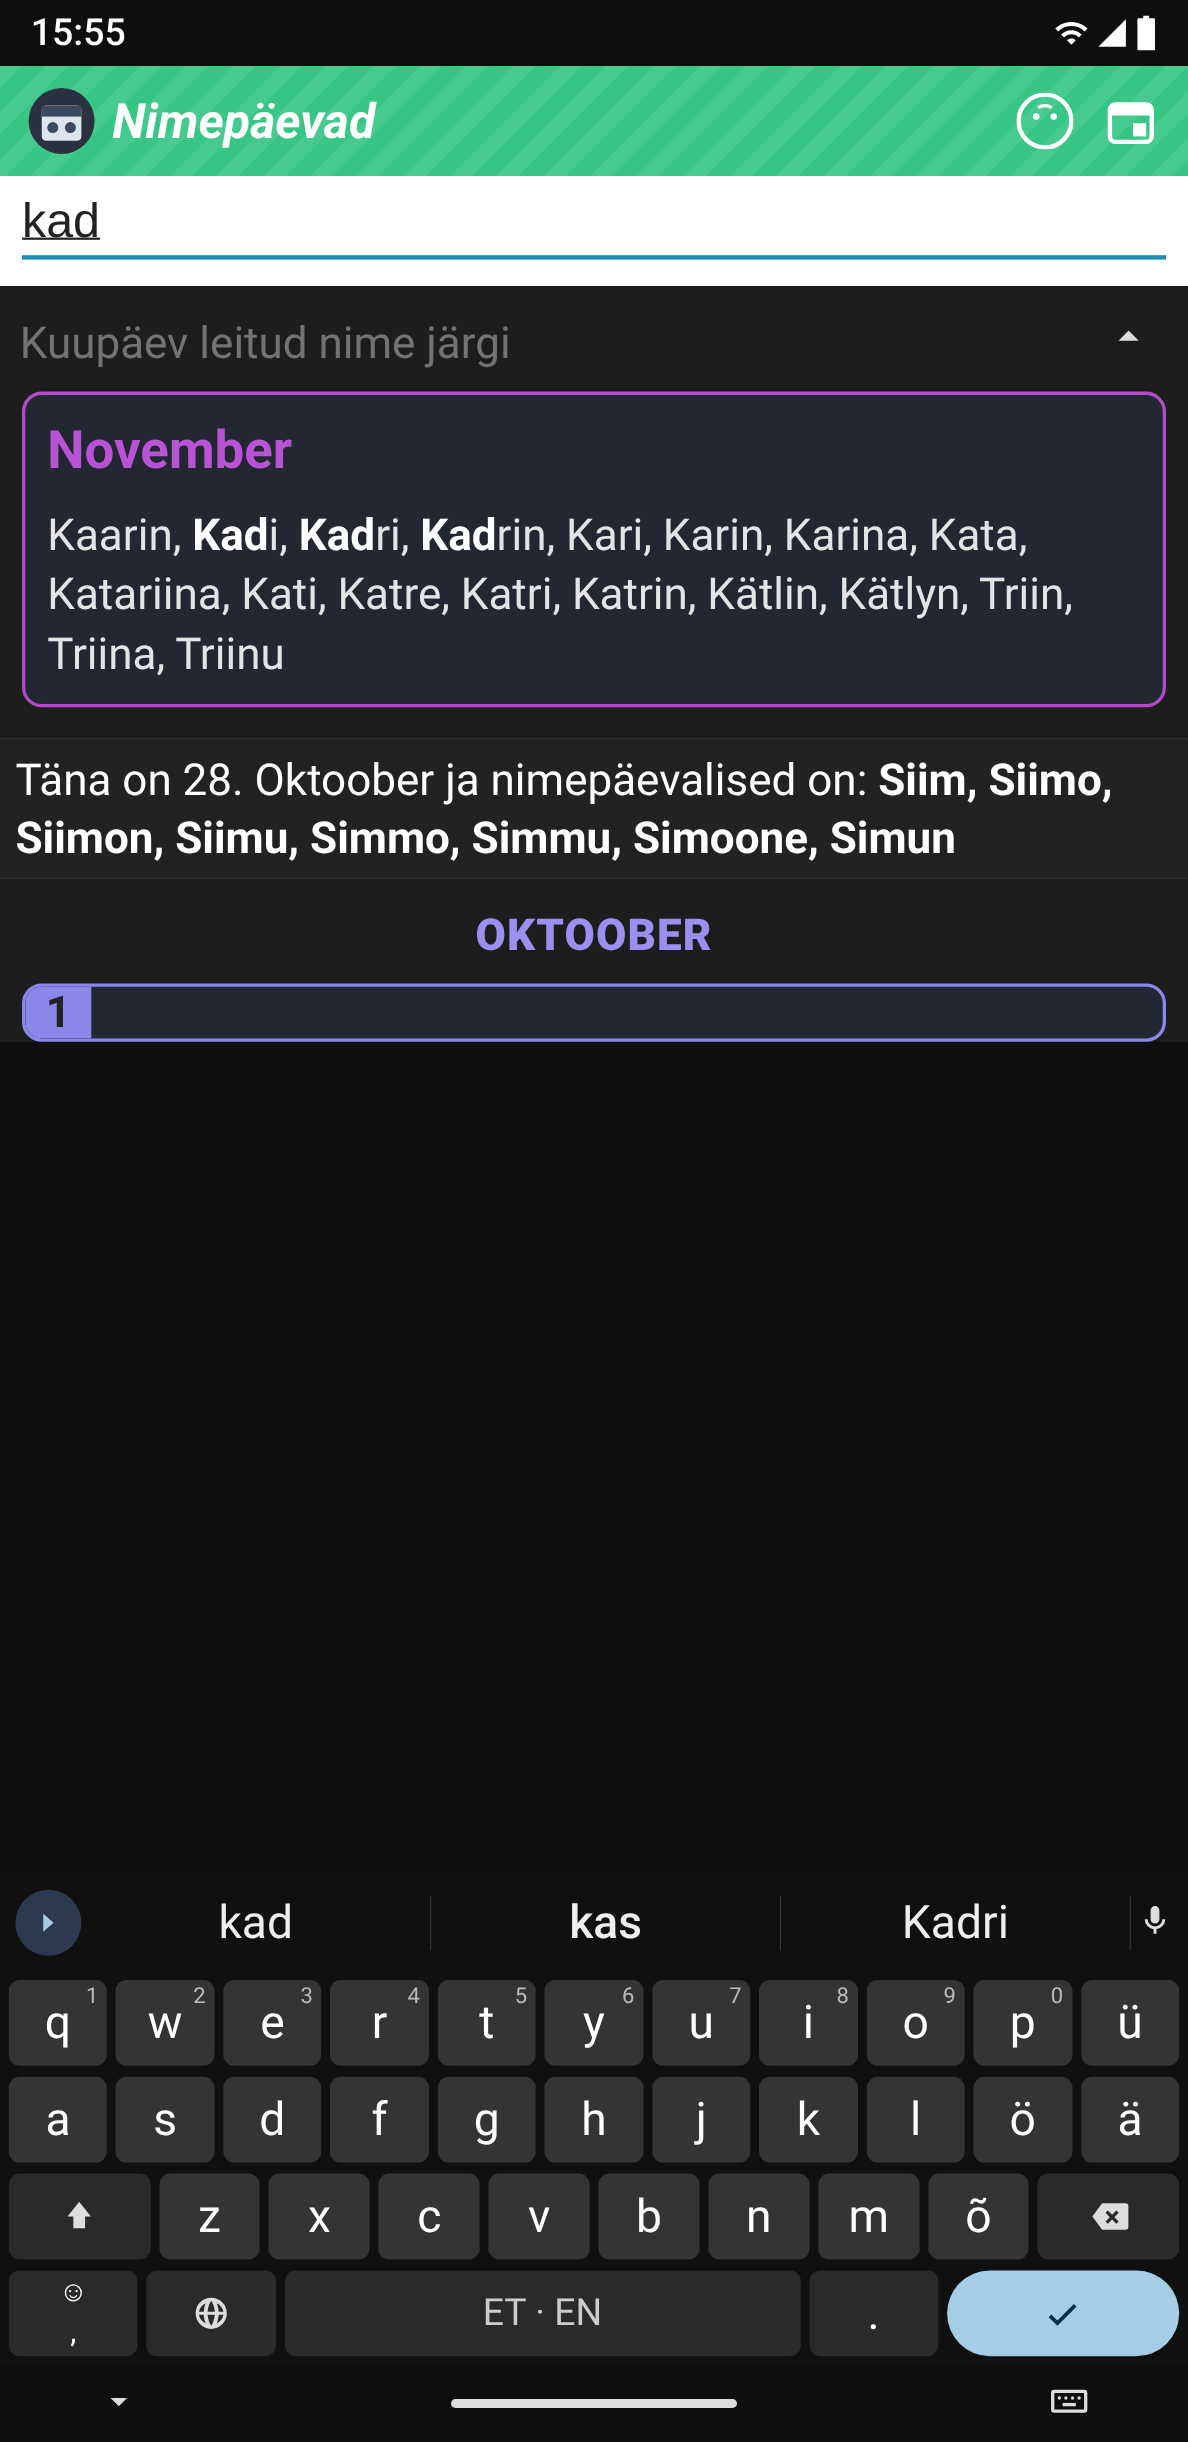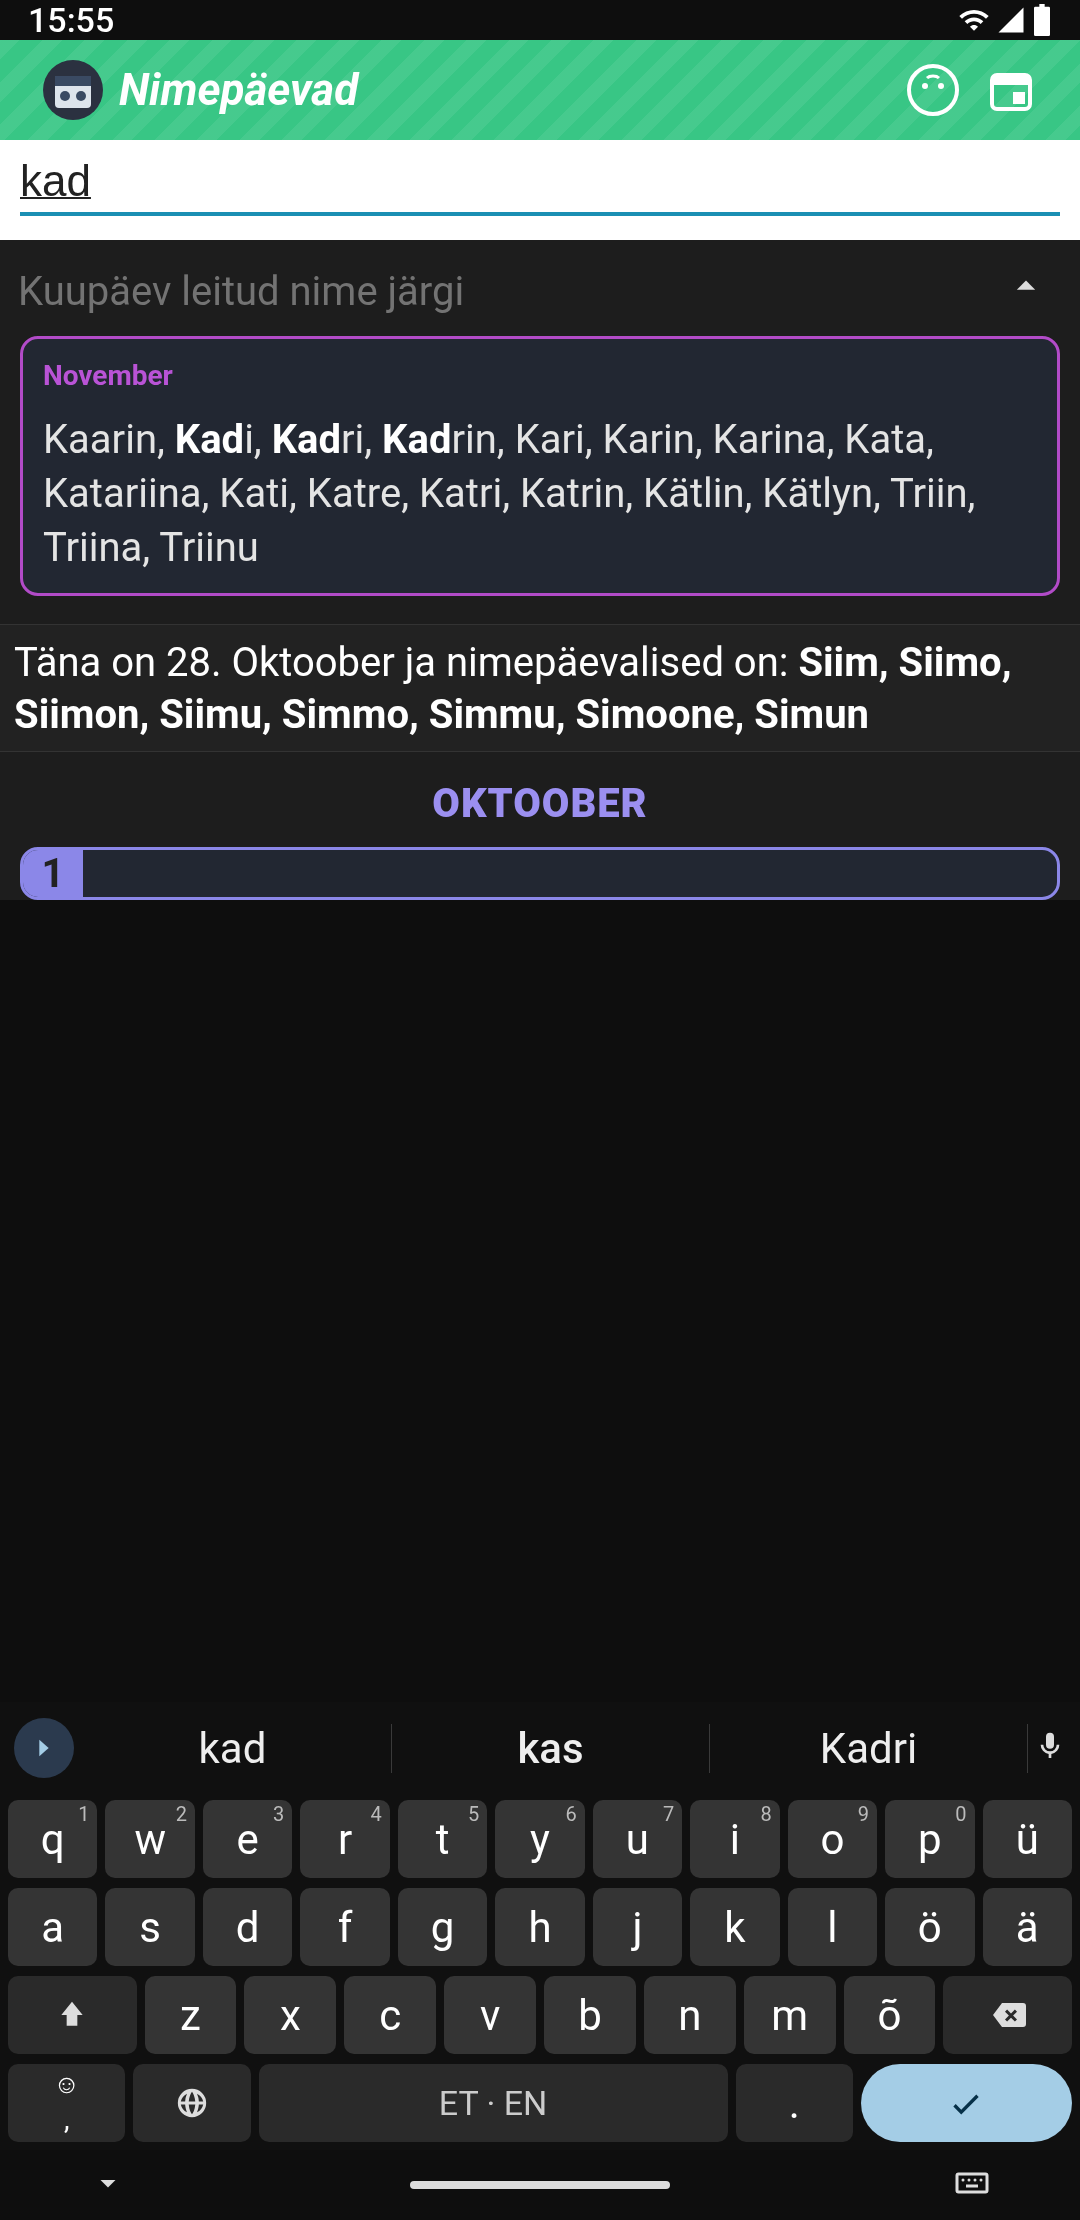--- a/index.html
+++ b/index.html
@@ -1,46 +1,46 @@
 <!DOCTYPE html>
 <html><head>
 <meta charset="utf-8">
 <style>
 * { margin:0; padding:0; box-sizing:border-box; }
 html,body{ width:1080px; height:2220px; background:#0e0e0e; font-family:Roboto,Arial,sans-serif; overflow:hidden; color:#fff; }
 
 
-.status-bar{ height:40px; display:flex; justify-content:space-between; align-items:center; padding:0 28px; background:#0e0e0e; }
+.status-bar{ height:60px; display:flex; justify-content:space-between; align-items:center; padding:0 28px; background:#0e0e0e; }
 .status-time{ font-size:34px; font-weight:500; color:#fff; }
 .status-icons{ display:flex; gap:6px; align-items:center; }
 .status-icons svg{ fill:#fff; }
 
 
-.app-header{ height:100px; background:#38c685; background-image:repeating-linear-gradient(135deg,rgba(255,255,255,0.07) 0,rgba(255,255,255,0.07) 14px,transparent 14px,transparent 30px); display:flex; align-items:center; padding:0 41px; }
+.app-header{ height:100px; background:#38c685; background-image:repeating-linear-gradient(135deg,rgba(255,255,255,0.07) 0,rgba(255,255,255,0.07) 14px,transparent 14px,transparent 30px); display:flex; align-items:center; padding:0 24px; }
 .app-header .app-icon{ width:64px; height:64px; margin-right:14px; }
 .app-header .title{ font-size:44px; font-style:italic; font-weight:700; color:#fff; flex:1; }
 .app-header .hdr-btn{ width:56px; height:56px; display:flex; align-items:center; justify-content:center; margin-left:22px; }
 
 
 .search-wrap{ background:#fff; padding:16px 20px 0 20px; height:100px; }
 .search-input{ width:100%; font-size:44px; border:none; outline:none; border-bottom:4px solid #1a8fb3; color:#222; text-decoration:underline; text-decoration-thickness:2px; padding-bottom:6px; background:transparent; }
 
 
 .body{ background:#1d1d1d; padding-top:10px; }
 
 
 .sec-header{ display:flex; align-items:center; justify-content:space-between; padding:14px 32px 6px 18px; font-size:40px; color:#737373; }
 
 
 .card{ margin:12px 20px 28px 20px; border:3px solid #b24bc8; border-radius:18px; display:flex; background:#222732; overflow:hidden; }
 .card.alt{ border-color:#8b87e8; }
 .card .date{ width:60px; background:#b24bc8; display:flex; align-items:center; justify-content:center; font-size:40px; font-weight:700; color:#fff; }
 .card.alt .date{ background:#8b87e8; color:#222; }
 .card .content{ padding:18px 20px; font-size:40px; line-height:1.35; }
-.card .month{ color:#b953d6; font-weight:700; font-size:28px; margin-bottom:18px; }
+.card .month{ color:#b953d6; font-weight:700; font-size:48px; margin-bottom:18px; }
 .card .names{ color:#e4e4e4; }
 .card .names b{ color:#fff; }
 
 
 .today{ background:#222; padding:12px 14px 10px 14px; font-size:40px; line-height:1.3; border-top:1px solid #333; border-bottom:1px solid #333; margin-top:14px; }
 .today b{ font-weight:700; }
 
 
 .month-heading{ text-align:center; color:#9b8ff0; font-size:40px; font-weight:900; letter-spacing:1px; padding:28px 0 8px 0; }
 

